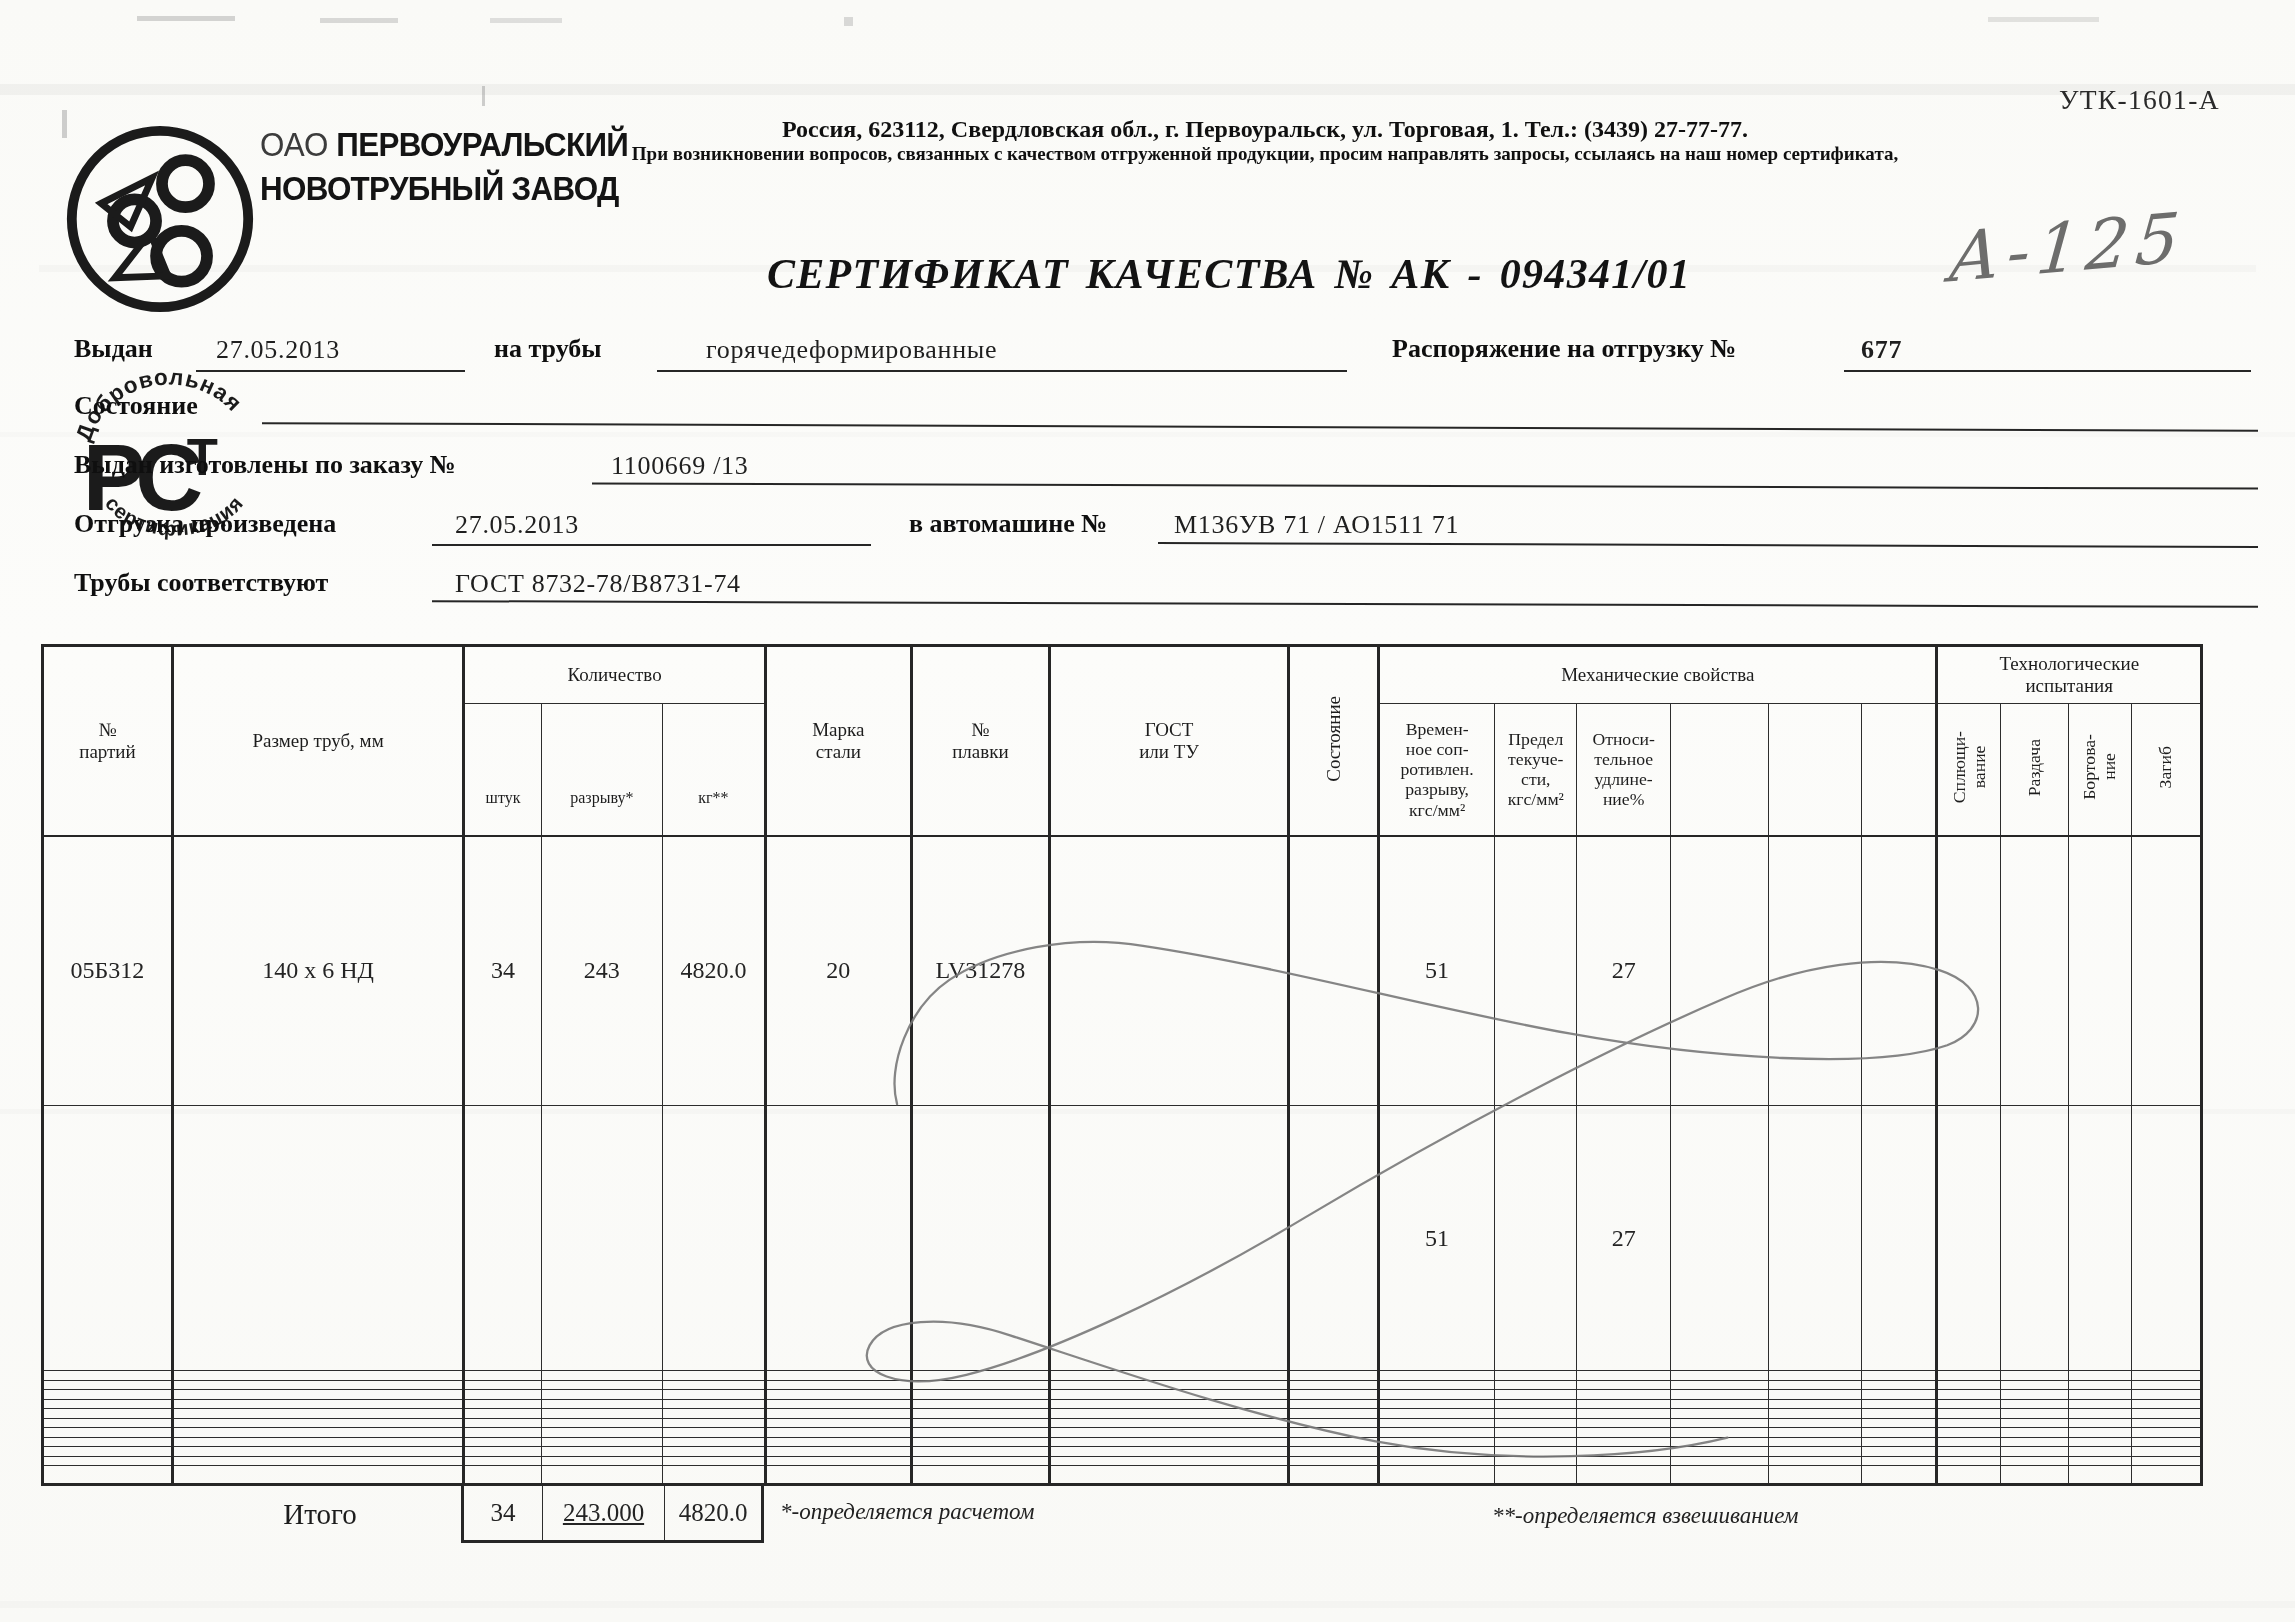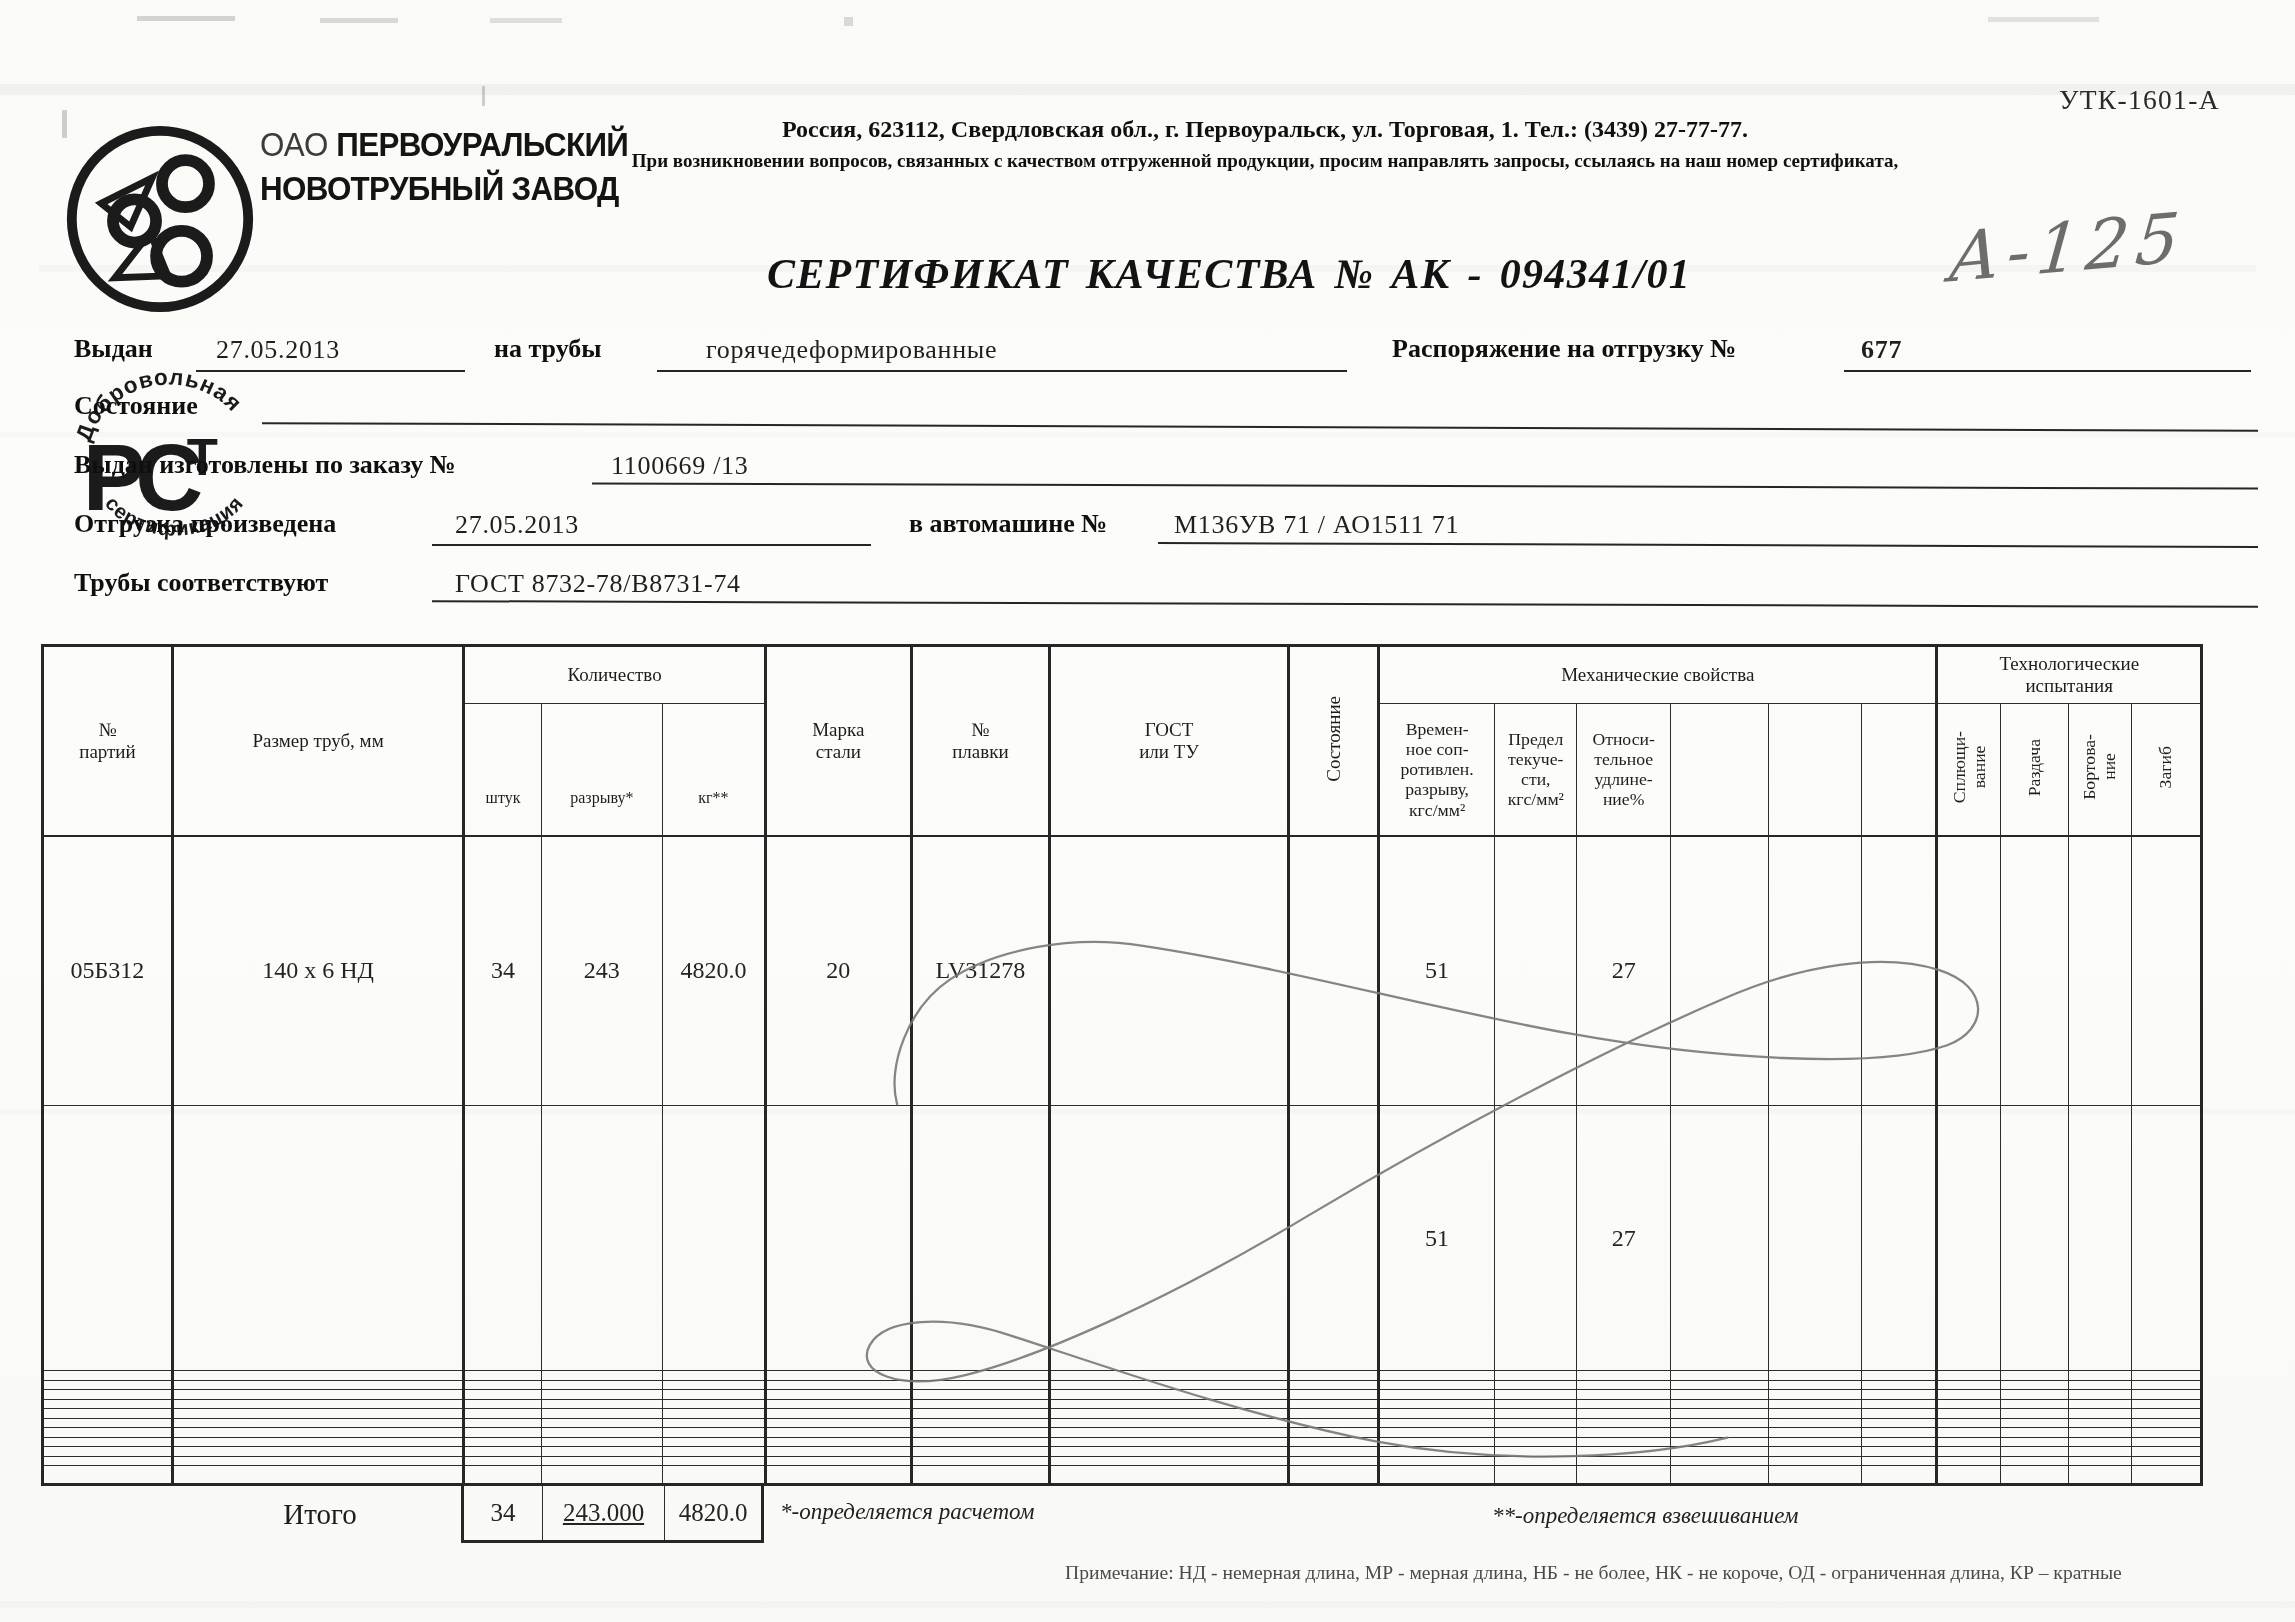--- a/index.html
+++ b/index.html
@@ -16,21 +16,21 @@
   
   .logo-text { position:absolute; left:260px; top:123px; font-family:"Liberation Sans", sans-serif;
                font-weight:700; font-size:33px; line-height:1.32; color:#141414;
                transform:scaleX(.95); transform-origin:left top; white-space:nowrap; letter-spacing:-0.7px;}
   .org-type { font-weight:400; color:#3c3c3c; letter-spacing:0; }
 
   
   .contact { position:absolute; left:1265px; top:116px; transform:translateX(-50%);
              text-align:center; white-space:nowrap; color:#101010; }
   .contact .c1 { font-size:24px; font-weight:700; }
-  .contact .c2 { font-size:19px; font-weight:700; margin-top:7px; }
+  .contact .c2 { font-size:19px; font-weight:700; margin-top:0; }
   .contact .c3 { font-size:20px; font-weight:700; margin-top:5.2px; }
   .contact .email { text-decoration:underline; }
 
   .doc-title { position:absolute; left:1229px; top:250px; transform:translateX(-50%);
                font-size:42px; font-weight:700; font-style:italic; letter-spacing:1.3px;
                word-spacing:5.2px; white-space:nowrap; color:#131313; }
 
   .form-code { position:absolute; left:2059px; top:84px; font-size:27.5px; color:#2a2a2a; letter-spacing:1.3px; }
 
   .hand-mark { position:absolute; left:1949px; top:208px; font-size:68px; font-style:italic;
@@ -514,21 +514,20 @@
   </div>
 
   <div class="itogo">Итого</div>
   <div class="totals-box">
     <div class="tc t1">34</div>
     <div class="tc t2">243.000</div>
     <div class="tc t3">4820.0</div>
   </div>
   <div class="fn" style="left:780px;top:1499px">*-определяется расчетом</div>
   <div class="fn" style="left:1492px;top:1503px">**-определяется взвешиванием</div>
-  <div class="note">Примечание: НД - немерная длина, МР - мерная длина, НБ - не более, НК - не короче, ОД - ограниченная длина, КР – кратные</div>
 
   <svg class="flourish" width="2295" height="1623" viewBox="0 0 3510 2481">
     <path d="M 1372 1688
              C 1356 1630 1390 1540 1452 1498
              C 1520 1452 1640 1428 1748 1446
              C 1960 1478 2180 1540 2400 1580
              C 2610 1618 2868 1636 2978 1598
              C 3042 1574 3044 1508 2966 1483
              C 2880 1456 2756 1474 2636 1527
              C 2470 1598 2240 1716 1995 1862

